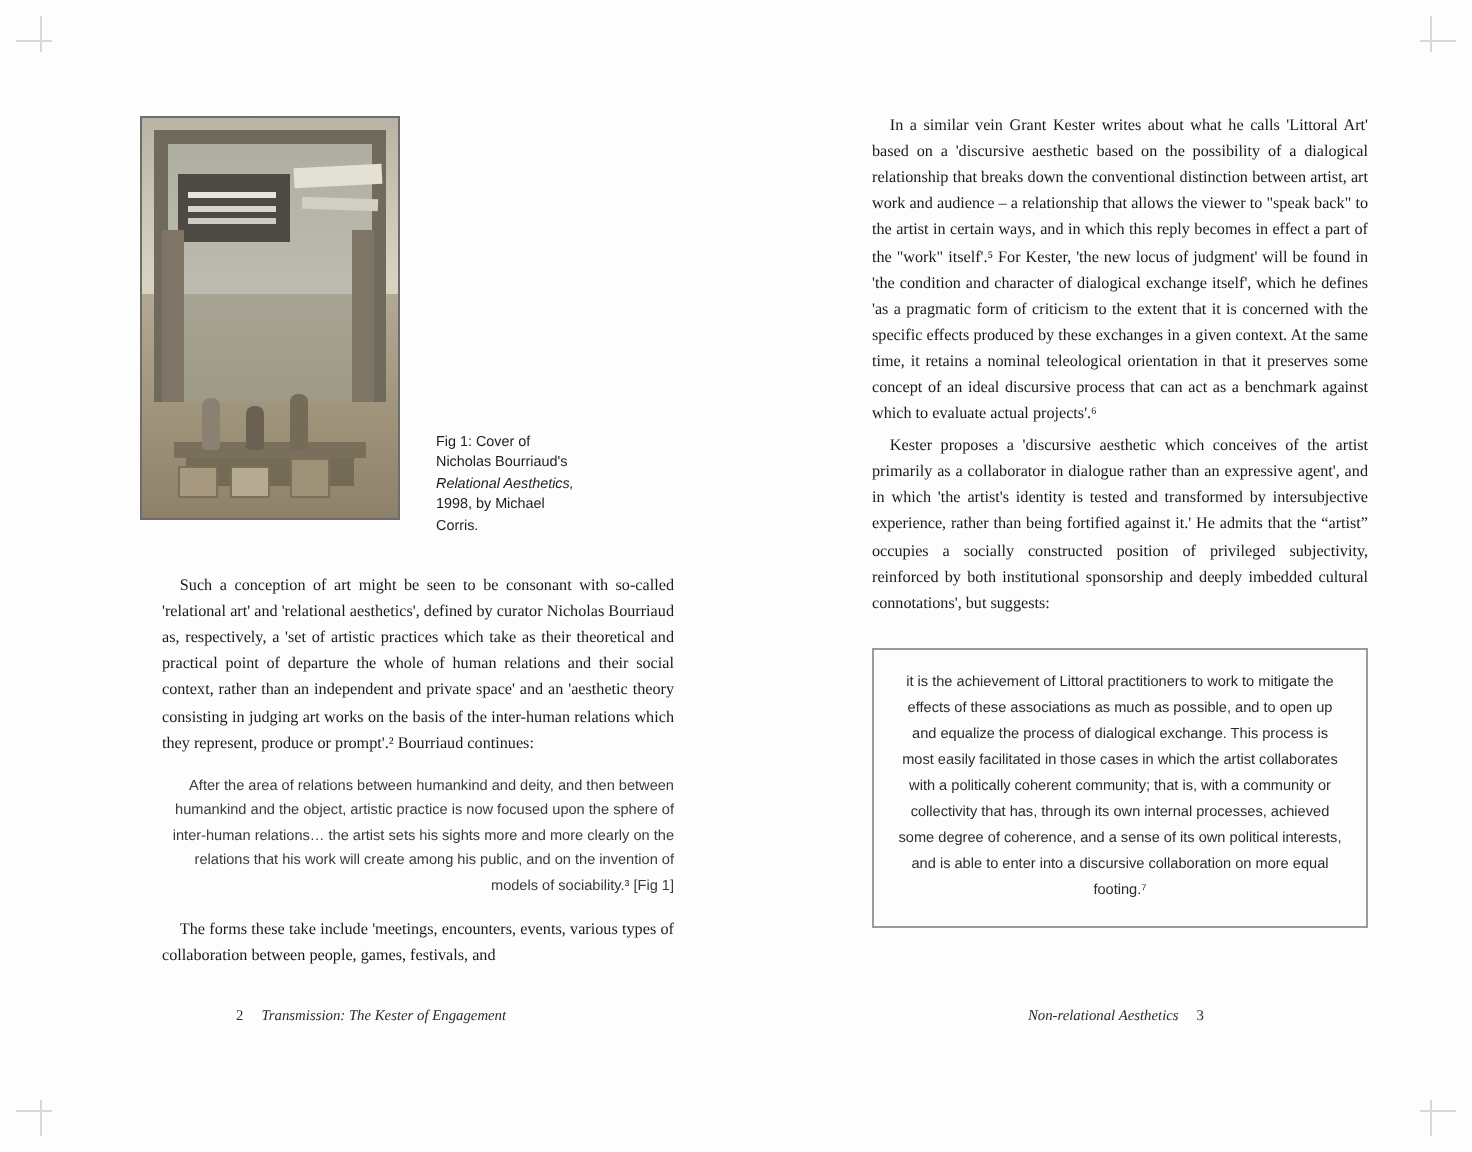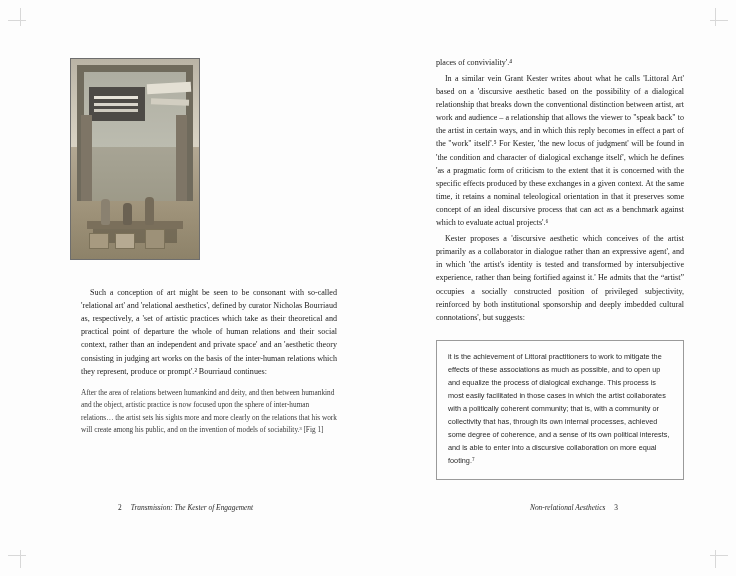--- a/index.html
+++ b/index.html
@@ -141,25 +141,25 @@
   p.body {
     margin: 0 0 0.35em 0;
     font-size: 8.1px;
     line-height: 1.62;
     text-align: justify;
     text-indent: 1.1em;
   }
   p.body.noindent { text-indent: 0; }
   .quote-block {
     margin: 9px 0 8px 0;
-    font-family: Liberation Serif, serif;
+    font-family: Liberation Sans, sans-serif;
     font-size: 7.3px;
     line-height: 1.72;
     color: #3a3a3a;
-    text-align: left;
+    text-align: right;
   }
 
   
   .page-right {
     position: absolute;
     left: 340px;
     top: 0;
     width: 300px;
     height: 520px;
   }
@@ -170,37 +170,37 @@
     width: 248px;
   }
   .box-quote {
     margin-top: 16px;
     border: 1px solid #9a9a9a;
     padding: 10px 11px 11px 11px;
     font-family: "Liberation Sans", sans-serif;
     font-size: 7.3px;
     line-height: 1.78;
     color: #2b2b2b;
-    text-align: left;
+    text-align: center;
   }
 
   
   .footer {
     position: absolute;
     bottom: 36px;
     font-size: 7.4px;
     color: #2a2a2a;
   }
   .footer .num { font-family: "Liberation Serif", serif; }
   .footer-left {
     left: 70px;
   }
   .footer-left .lbl { font-style: italic; margin-left: 9px; }
   .footer-right {
-    right: 70px;
+    right: 86px;
     text-align: right;
   }
   .footer-right .lbl { font-style: italic; margin-right: 9px; }
 </style>
 </head>
 <body>
 
 <div class="page">
 
   <div class="trim v" style="left:20px; top:8px;"></div>
@@ -229,31 +229,38 @@
           <div class="fig-table"></div>
           <div class="fig-person p1"></div>
           <div class="fig-person p2"></div>
           <div class="fig-person p3"></div>
           <div class="fig-box b1"></div>
           <div class="fig-box b2"></div>
           <div class="fig-box b3"></div>
         </div>
       </div>
 
+      <div class="fig-caption">
+        <span>Fig 1: Cover of</span><br>
+        <span>Nicholas Bourriaud's</span><br>
+        <em>Relational Aesthetics,</em><br>
+        <span>1998, by Michael</span><br>
+        <span>Corris.</span>
+      </div>
 
       <div class="body-col">
         <p class="body">Such a conception of art might be seen to be consonant with so-called 'relational art' and 'relational aesthetics', defined by curator Nicholas Bourriaud as, respectively, a 'set of artistic practices which take as their theoretical and practical point of departure the whole of human relations and their social context, rather than an independent and private space' and an 'aesthetic theory consisting in judging art works on the basis of the inter-human relations which they represent, produce or prompt'.² Bourriaud continues:</p>
         <div class="quote-block">After the area of relations between humankind and deity, and then between humankind and the object, artistic practice is now focused upon the sphere of inter-human relations… the artist sets his sights more and more clearly on the relations that his work will create among his public, and on the invention of models of sociability.³ [Fig 1]</div>
+        <p class="body">The forms these take include 'meetings, encounters, events, various types of collaboration between people, games, festivals, and</p>
       </div>
 
     </div>
 
     <div class="page-right">
       <div class="right-col">
-        <p class="body noindent">places of conviviality'.⁴</p>
         <p class="body">In a similar vein Grant Kester writes about what he calls 'Littoral Art' based on a 'discursive aesthetic based on the possibility of a dialogical relationship that breaks down the conventional distinction between artist, art work and audience – a relationship that allows the viewer to "speak back" to the artist in certain ways, and in which this reply becomes in effect a part of the "work" itself'.⁵ For Kester, 'the new locus of judgment' will be found in 'the condition and character of dialogical exchange itself', which he defines 'as a pragmatic form of criticism to the extent that it is concerned with the specific effects produced by these exchanges in a given context. At the same time, it retains a nominal teleological orientation in that it preserves some concept of an ideal discursive process that can act as a benchmark against which to evaluate actual projects'.⁶</p>
         <p class="body">Kester proposes a 'discursive aesthetic which conceives of the artist primarily as a collaborator in dialogue rather than an expressive agent', and in which 'the artist's identity is tested and transformed by intersubjective experience, rather than being fortified against it.' He admits that the “artist” occupies a socially constructed position of privileged subjectivity, reinforced by both institutional sponsorship and deeply imbedded cultural connotations', but suggests:</p>
         <div class="box-quote">it is the achievement of Littoral practitioners to work to mitigate the effects of these associations as much as possible, and to open up and equalize the process of dialogical exchange. This process is most easily facilitated in those cases in which the artist collaborates with a politically coherent community; that is, with a community or collectivity that has, through its own internal processes, achieved some degree of coherence, and a sense of its own political interests, and is able to enter into a discursive collaboration on more equal footing.⁷</div>
       </div>
     </div>
 
     <div class="footer footer-left">
       <span class="num">2</span><span class="lbl">Transmission: The Kester of Engagement</span>
     </div>
 

